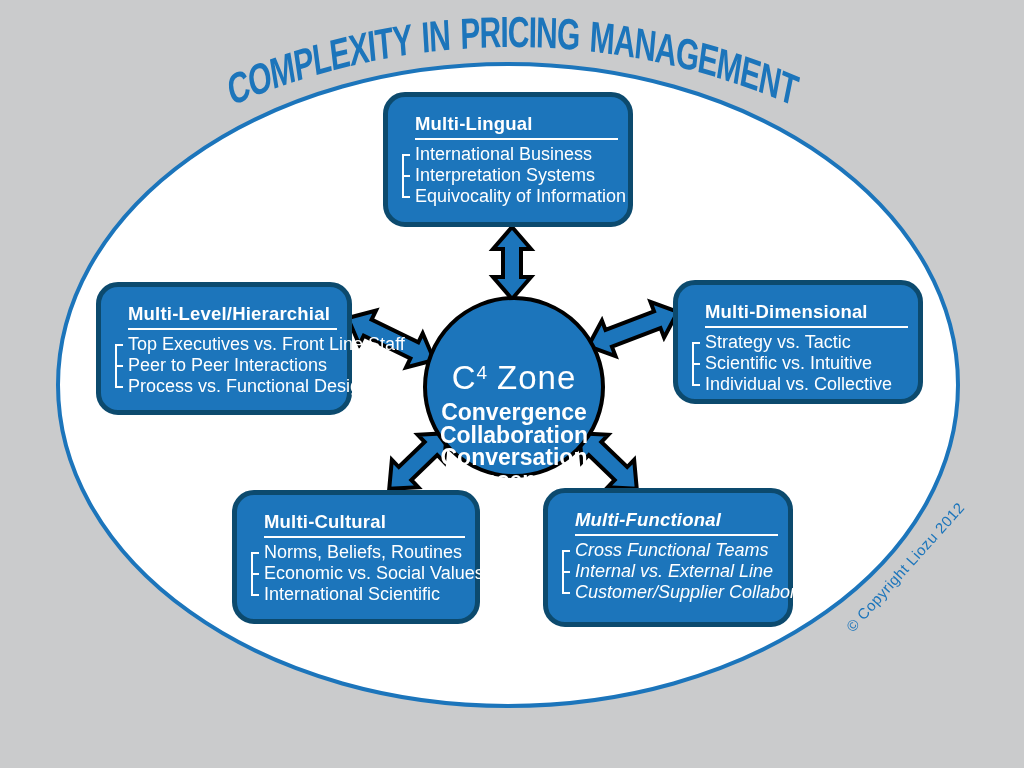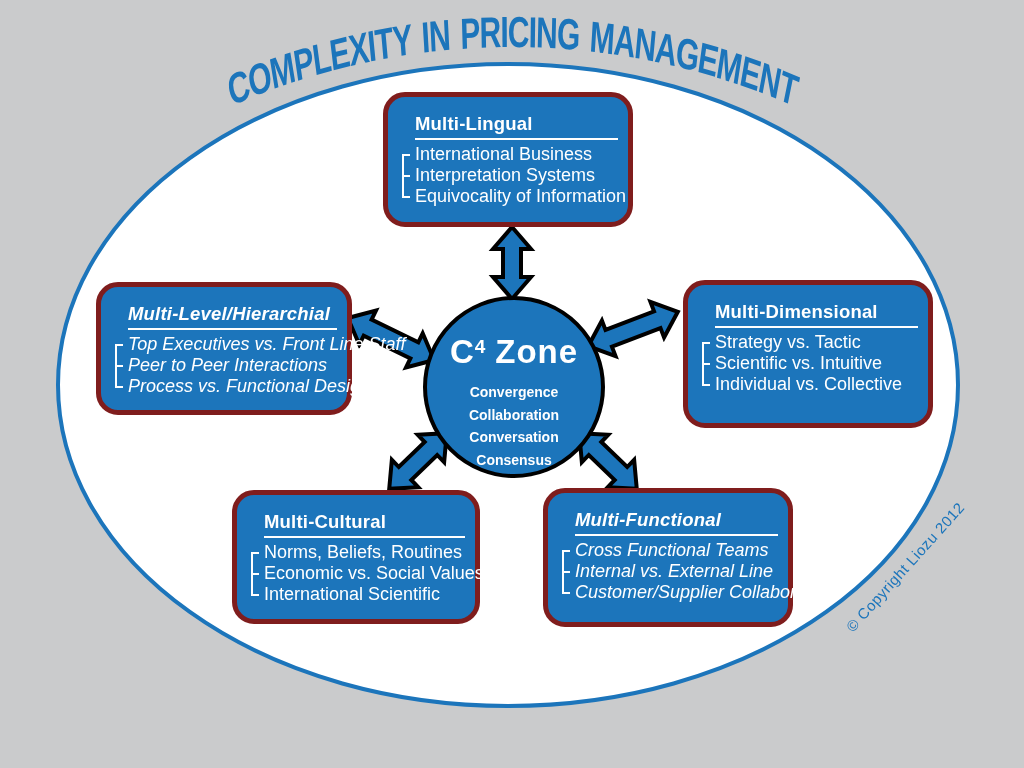--- a/index.html
+++ b/index.html
@@ -1,38 +1,38 @@
 <!DOCTYPE html>
 <html><head>
 <meta charset="utf-8">
 <style>
   html,body{margin:0;padding:0;}
   body{width:1024px;height:768px;overflow:hidden;font-family:"Liberation Sans",sans-serif;}
   .stage{position:relative;width:1024px;height:768px;background:#cacbcc;}
   .bg-svg{position:absolute;left:0;top:0;width:1024px;height:768px;}
 
-  .box{position:absolute;box-sizing:border-box;background:#1c75bb;border:5px solid #7f1d1d;
+  .box{position:absolute;box-sizing:border-box;background:#1c75bb;border:5px solid #0c4a6e;
        border-radius:22px;color:#fff;padding:16px 6px 16px 8px;}
   .box-title{display:block;font-size:18.5px;font-weight:bold;white-space:nowrap;
        margin:0 4px 2px 19px;padding-bottom:3px;border-bottom:2px solid #fff;letter-spacing:0.2px;}
   .box-list{list-style:none;margin:4px 0 0 6px;padding:0 0 0 13px;position:relative;
        font-size:18px;line-height:21px;}
   .box-list::before{content:"";position:absolute;left:0;top:10px;height:calc(100% - 20px);
        width:2px;background:#fff;}
   .box-list li{position:relative;white-space:nowrap;}
   .box-list li::before{content:"";position:absolute;left:-13px;top:calc(50% - 1px);
        width:8px;height:2px;background:#fff;}
 
   .center-circle{position:absolute;box-sizing:border-box;left:423px;top:296px;width:182px;height:182px;
        background:#1c75bb;border:4px solid #000;border-radius:50%;color:#fff;text-align:center;
        padding-top:23px;}
-  .c4-line{font-size:33px;font-weight:bold;letter-spacing:1px;line-height:48px;margin-bottom:5px;}
+  .c4-line{font-size:33px;font-weight:normal;letter-spacing:1px;line-height:36px;margin-bottom:5px;margin-top:32px;}
   .c4-line sup{font-size:19px;vertical-align:10px;}
   .zone-word{margin-left:9px;}
-  .center-list{list-style:none;margin:0;padding:0;font-size:14px;font-weight:bold;line-height:22.5px;}
+  .center-list{list-style:none;margin:0;padding:0;font-size:23px;font-weight:bold;line-height:22.5px;}
 
   .arrow{fill:#1c75bb;stroke:#000;stroke-width:4;stroke-linejoin:miter;}
   .arc-title{fill:#1c75bb;font-family:"Liberation Sans",sans-serif;font-weight:bold;
        font-size:30px;letter-spacing:-1px;word-spacing:3px;}
   .copyright-text{fill:#1c75bb;font-family:"Liberation Sans",sans-serif;font-size:15px;letter-spacing:0.5px;}
 </style>
 </head>
 <body>
 
 <div class="stage">
@@ -59,30 +59,30 @@
 
   <div class="box" style="left:383px;top:92px;width:250px;height:135px;">
     <span class="box-title">Multi-Lingual</span>
     <ul class="box-list">
       <li>International Business</li>
       <li>Interpretation Systems</li>
       <li>Equivocality of Information</li>
     </ul>
   </div>
 
-  <div class="box" style="left:96px;top:282px;width:256px;height:133px;font-style:italic;">
+  <div class="box" style="left:96px;top:282px;width:256px;height:133px;">
     <span class="box-title">Multi-Level/Hierarchial</span>
     <ul class="box-list">
       <li>Top Executives vs. Front Line Staff</li>
       <li>Peer to Peer Interactions</li>
       <li>Process vs. Functional Design</li>
     </ul>
   </div>
 
-  <div class="box" style="left:673px;top:280px;width:250px;height:148px;margin-left:10px;">
+  <div class="box" style="left:673px;top:280px;width:250px;height:124px;">
     <span class="box-title">Multi-Dimensional</span>
     <ul class="box-list">
       <li>Strategy vs. Tactic</li>
       <li>Scientific vs. Intuitive</li>
       <li>Individual vs. Collective</li>
     </ul>
   </div>
 
   <div class="box" style="left:232px;top:490px;width:248px;height:134px;">
     <span class="box-title">Multi-Cultural</span>

